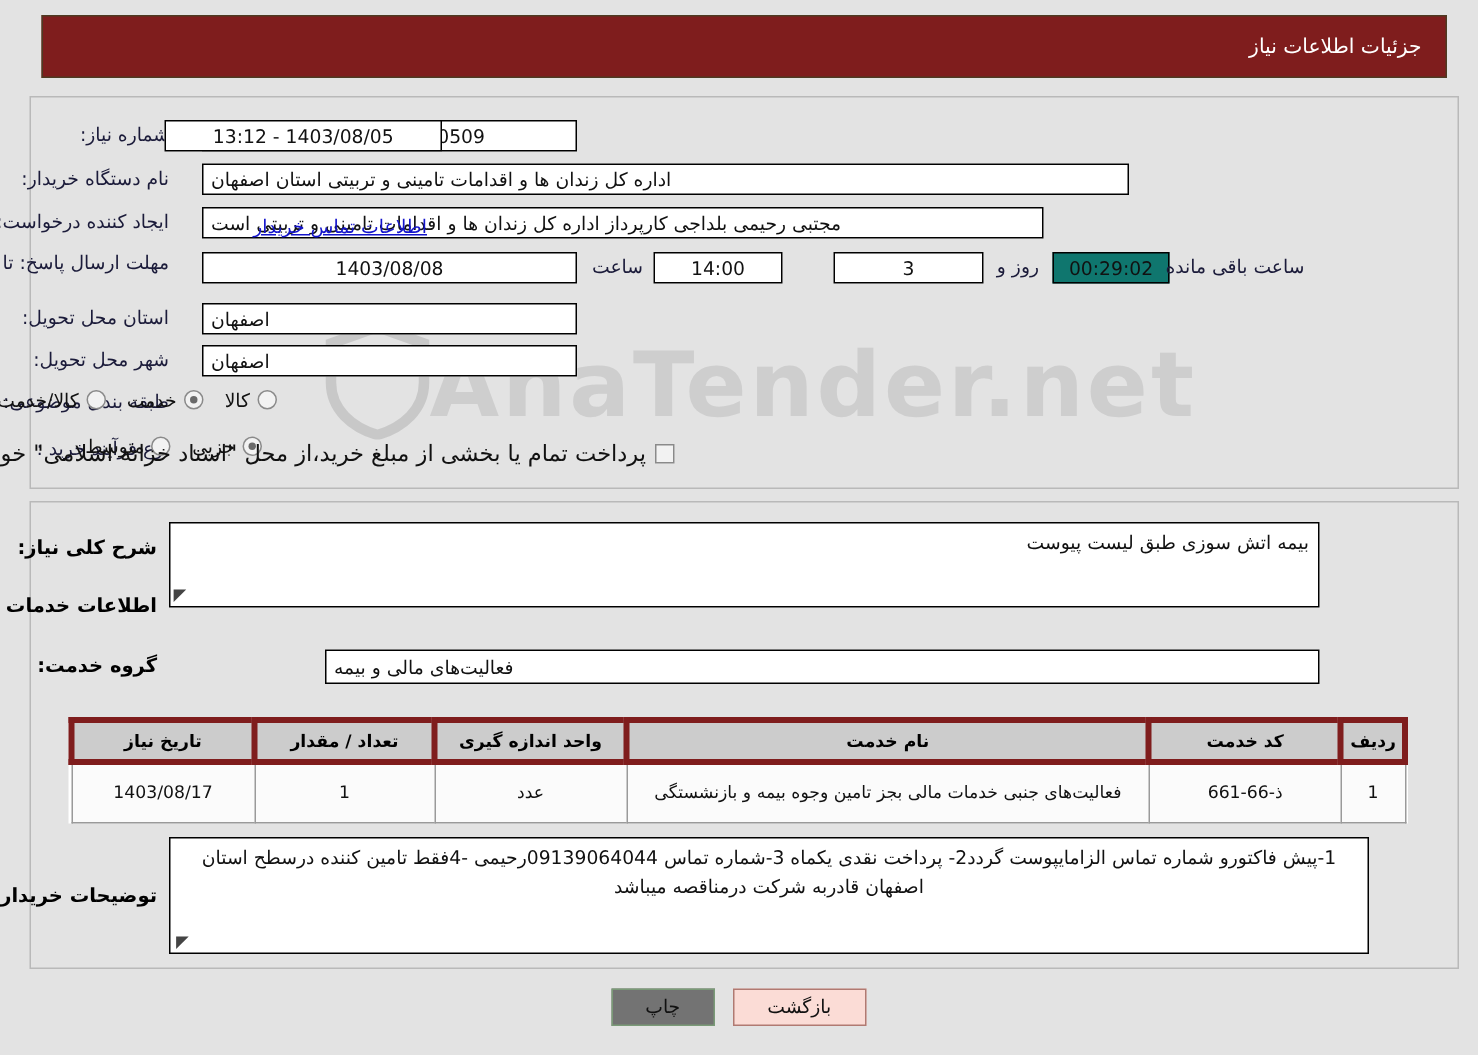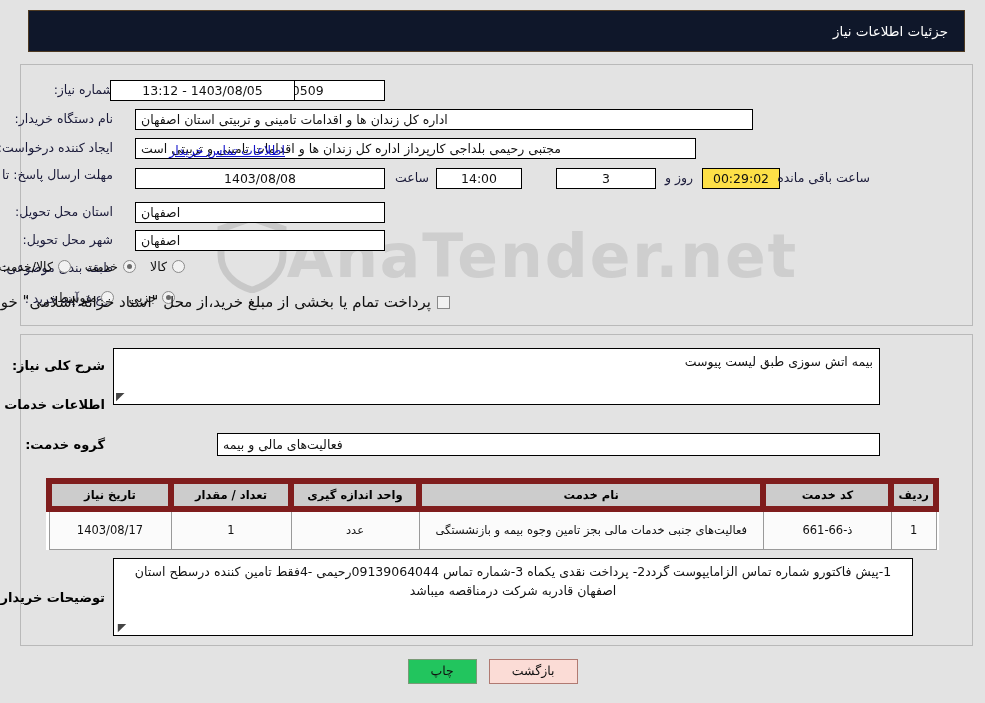--- a/index.html
+++ b/index.html
@@ -42,21 +42,21 @@
     font-size: 54px; font-weight: bold;
     color: rgba(225,150,160,0.30);
     direction: ltr; pointer-events: none; user-select: none; z-index: 5;
   }
 
   
   .titlebar {
     position: absolute;
     left: 28px; top: 10px;
     width: 937px; height: 42px;
-    background: #0f172a;
+    background: #7f1d1d;
     border: 1px solid #4e3a22;
     color: #ffffff;
     font-size: 13.5px;
     display: flex; align-items: center; justify-content: flex-start;
     padding-right: 16px;
   }
 
   
   .panel {
     position: absolute;
@@ -80,21 +80,21 @@
     height: 21px;
     font-size: 12.5px;
     color: #111;
     display: flex; align-items: center;
     padding: 0 5px;
     overflow: hidden;
     white-space: nowrap;
   }
   .fld.center { justify-content: center; }
   .fld.right  { justify-content: flex-end; }
-  .fld.timer  { background: #fde047; justify-content: center; }
+  .fld.timer  { background: #0f766e; justify-content: center; }
   .unit { font-size: 12.5px; color: #1b1b3a; white-space: nowrap; padding: 0 5px; }
   .link { color: #1414cc; font-size: 12.5px; white-space: nowrap; }
 
   
   .radio {
     width: 13px; height: 13px; border-radius: 50%;
     border: 1px solid #8a8a8a; background: #f2f2f2;
     display: inline-block; position: relative; flex: none;
   }
   .radio.on::after {
@@ -138,21 +138,21 @@
   .tbl {
     position: absolute;
     left: 46px; top: 478px; width: 893px;
     border-collapse: collapse;
     font-size: 11.5px;
     z-index: 10;
     background: #fff;
   }
   .tbl th {
     background: #cccccc;
-    border: 6px solid #7f1d1d;
+    border: 4px solid #7f1d1d;
     color: #000;
     font-weight: bold;
     height: 28px;
     padding: 2px 4px;
     text-align: center;
   }
   .tbl td {
     background: #fbfbfb;
     border: 1px solid #9a9a9a;
     height: 40px;
@@ -169,21 +169,21 @@
     display: flex; justify-content: center; gap: 12px;
     z-index: 10;
   }
   .btn {
     font-size: 12.5px;
     border: 1px solid #555;
     padding: 3px 22px;
     cursor: pointer;
     line-height: 17px;
   }
-  .btn-print  { background: #22c55e; border-color: #7a9a77; color: #111; }
+  .btn-print  { background: #737373; border-color: #7a9a77; color: #111; }
   .btn-back   { background: #fbdcd6; border-color: #b07a72; color: #111; }
 </style>
 </head>
 <body>
 
 <div class="page">
 
   <div class="watermark">
     <span class="wm-shield">
       <svg viewBox="0 0 70 78" width="70" height="78" aria-hidden="true">

